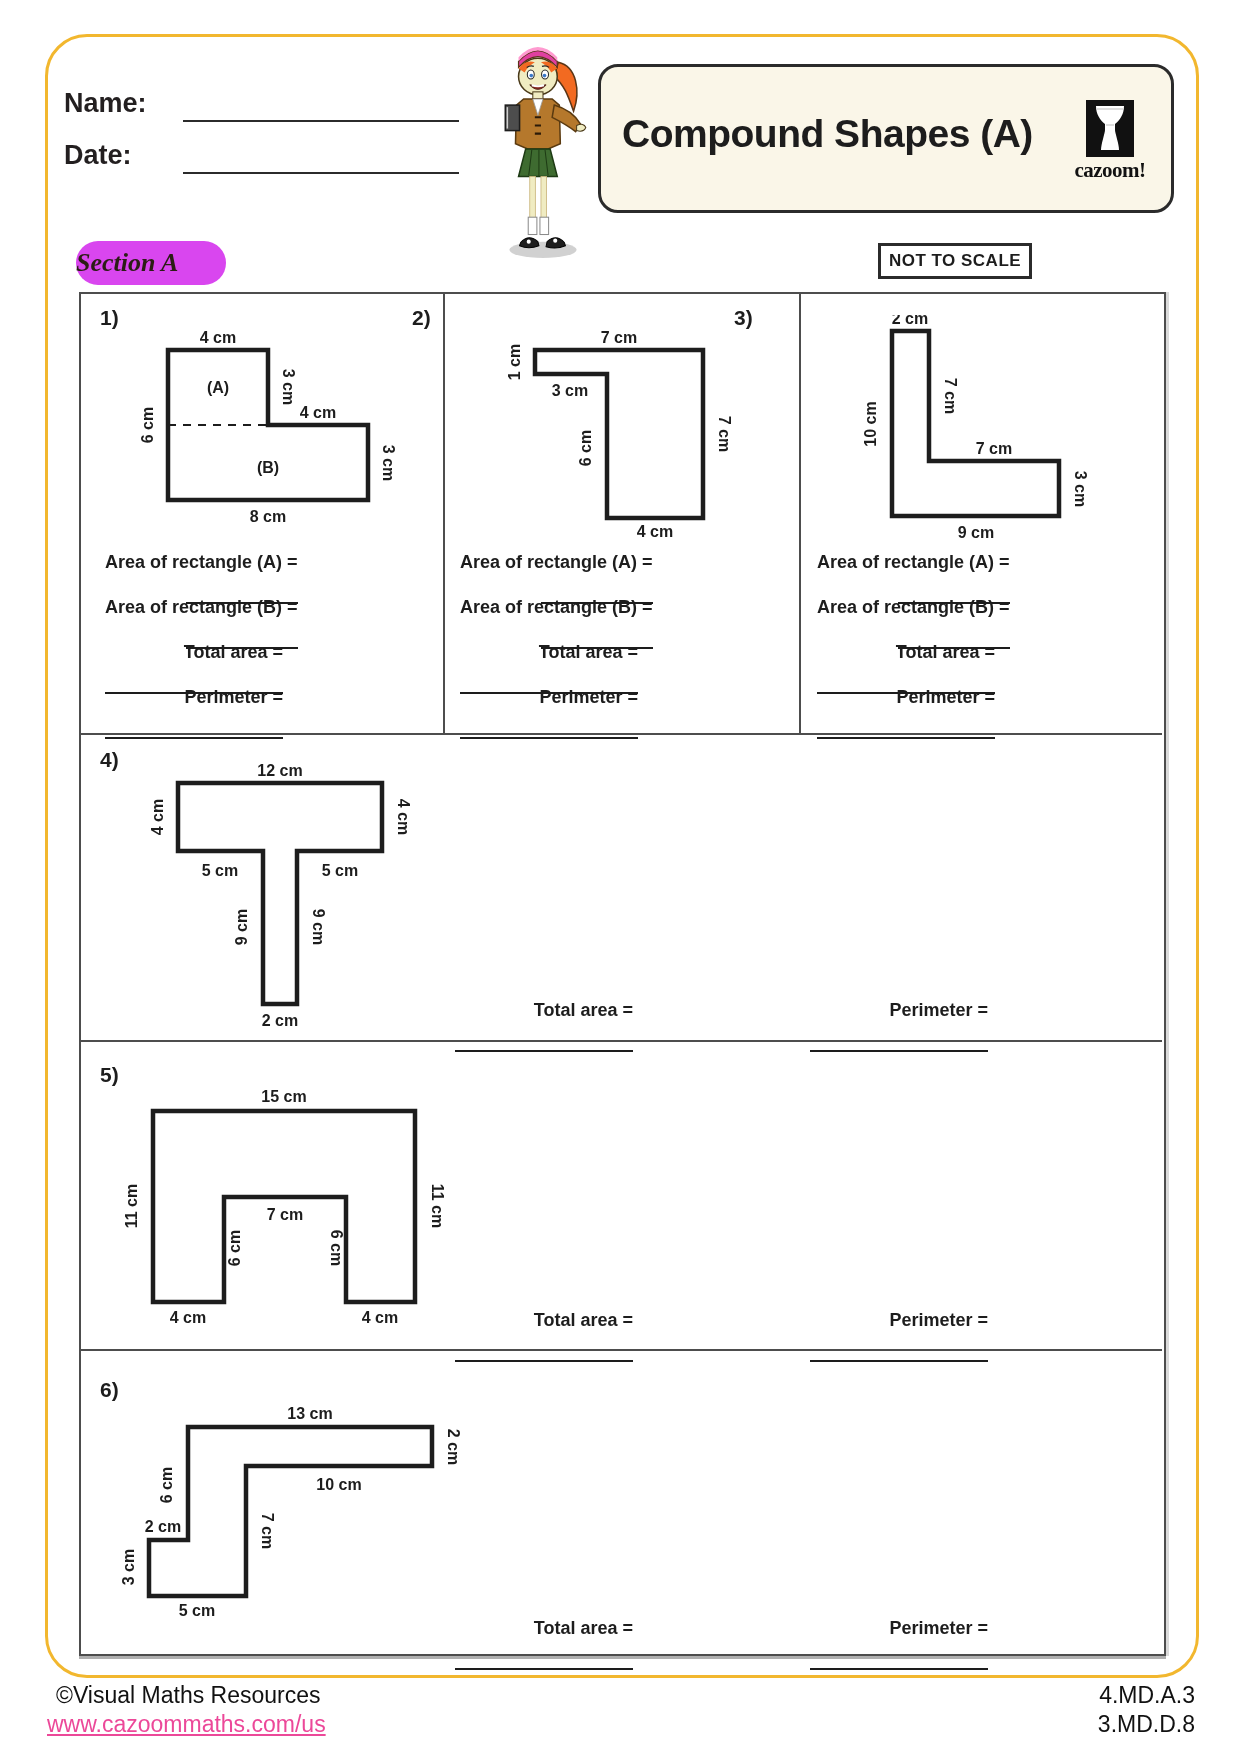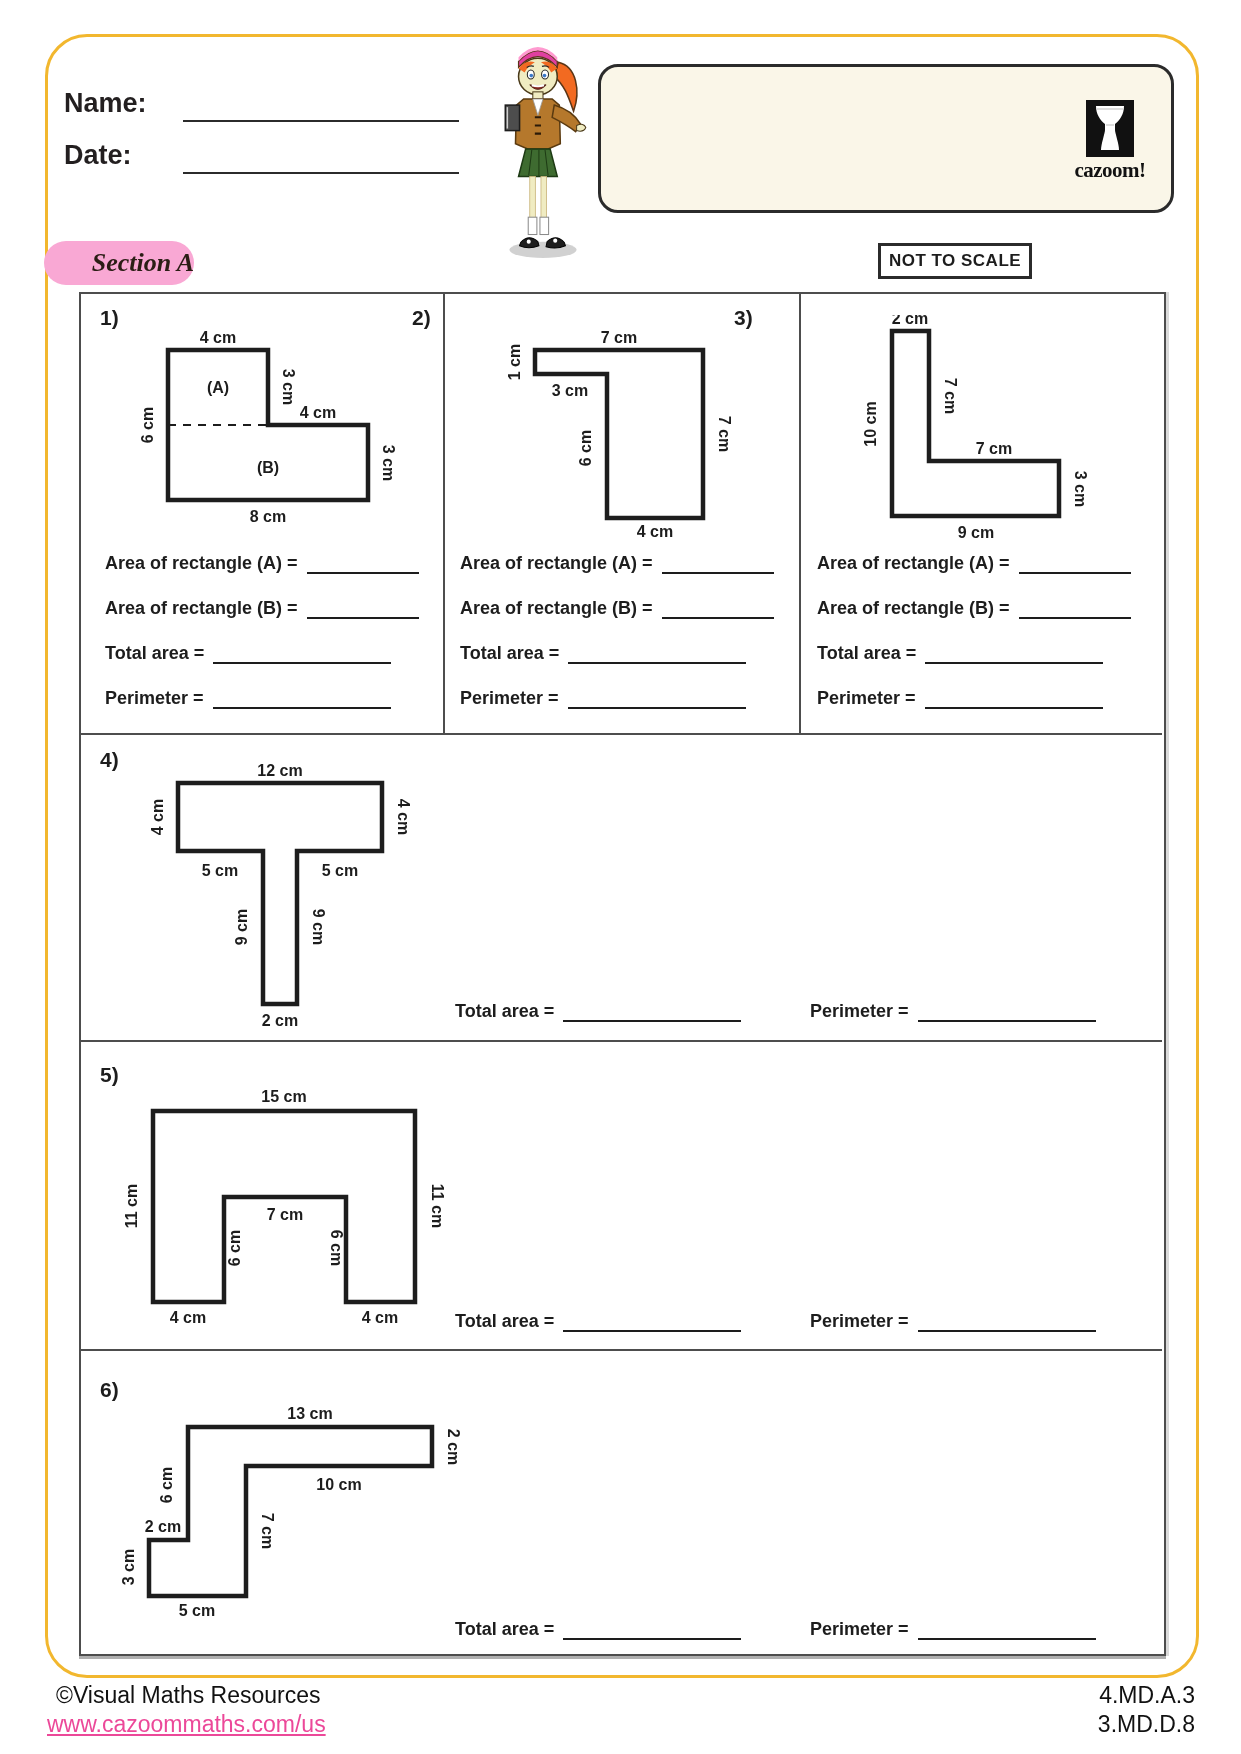--- a/index.html
+++ b/index.html
@@ -14,38 +14,38 @@
   .write-line{border-bottom:2px solid #2b2b2b;height:0;}
   .title-box{left:598px;top:64px;width:570px;height:143px;background:#faf6e8;
              border:3px solid #2b2b2b;border-radius:20px;}
   .title-text{left:622px;top:112px;width:430px;font-size:39px;font-weight:bold;
               color:#1d1d1d;letter-spacing:-0.5px;}
   .logo-wrap{left:1068px;top:100px;width:84px;text-align:center;}
   .logo-square{display:block;margin:0 auto;}
   .logo-text{font-family:"Liberation Serif",serif;font-weight:bold;font-size:21px;
              color:#121212;margin-top:1px;letter-spacing:-0.5px;}
   
-  .section-pill{left:44px;top:241px;width:150px;height:44px;background:#f9a8d4;
-                border-radius:22px;display:flex;align-items:center;justify-content:flex-end;}
+  .section-pill{left:76px;top:241px;width:150px;height:44px;background:#d946ef;
+                border-radius:22px;display:flex;align-items:center;justify-content:flex-start;}
   .section-pill span{font-family:"Liberation Serif",serif;font-style:italic;font-weight:bold;
                      font-size:26px;color:#2b1d15;}
   .instruction{left:252px;top:249px;font-family:"Liberation Serif",serif;font-style:italic;
                font-weight:600;font-size:25px;color:#1a1a1a;}
   .nts-box{left:878px;top:243px;width:148px;height:30px;border:3px solid #2b2b2b;
            display:flex;align-items:center;justify-content:center;}
   .nts-box span{font-size:17px;font-weight:bold;letter-spacing:0.5px;}
   
   .problems-box{left:79px;top:292px;width:1083px;height:1360px;border:2px solid #4d4d4d;
                 box-shadow:0 3px 0 rgba(110,110,110,.55),3px 0 0 rgba(150,150,150,.35);}
   .vline{width:0;border-left:2px solid #4d4d4d;}
   .hline{height:0;border-top:2px solid #4d4d4d;}
   .prob-num{font-size:21px;font-weight:bold;}
   
   .answer-row{position:absolute;display:flex;align-items:flex-end;gap:9px;
-              font-size:18px;font-weight:bold;color:#1d1d1d;white-space:nowrap;}
+              font-size:18px;font-weight:bold;color:#1d1d1d;white-space:nowrap;flex-direction:column;}
   .blank{display:inline-block;border-bottom:2px solid #1d1d1d;height:20px;}
   .w-sm{width:112px;} .w-lg{width:178px;}
   
   svg text{font-family:"Liberation Sans",sans-serif;font-weight:bold;font-size:16px;fill:#1d1d1d;}
   svg .outline{fill:none;stroke:#1d1d1d;stroke-width:4.5;stroke-linejoin:miter;}
   
   .footer-text{font-size:23px;color:#111;}
   .footer-link{font-size:23px;color:#ec4899;}
   .footer-right{text-align:right;width:140px;}
 </style>
@@ -90,20 +90,21 @@
     <rect x="53" y="128" width="5.5" height="42" fill="#f0ecc2" stroke="#c9b47a" stroke-width="0.8"></rect>
     <rect x="40.5" y="168" width="8.5" height="17" fill="#fff" stroke="#8a8a8a" stroke-width="1"></rect>
     <rect x="52" y="168" width="8.5" height="17" fill="#fff" stroke="#8a8a8a" stroke-width="1"></rect>
     <path d="M33,193 q8,-9 17,-1 l1,4 q-10,4 -19,0 Z" fill="#1d1d1d" stroke="#000" stroke-width="1"></path>
     <path d="M59,192 q9,-8 17,1 l1,3 q-9,4 -19,1 Z" fill="#1d1d1d" stroke="#000" stroke-width="1"></path>
     <circle cx="41" cy="192" r="2" fill="#fff"></circle>
     <circle cx="67" cy="191" r="2" fill="#fff"></circle>
   </svg>
 
   <div class="abs title-box"></div>
+  <div class="abs title-text">Compound Shapes (A)</div>
   <div class="abs logo-wrap">
     <svg class="logo-square" width="48" height="57" viewBox="0 0 48 57">
       <rect x="0" y="0" width="48" height="57" fill="#111"></rect>
       <path d="M10 6 H38 C38 14 34 20 29 24 L29 30 C29 33 33 44 33 50 H15 C15 44 19 33 19 30 L19 24 C14 20 10 14 10 6 Z" fill="#fff"></path>
       <path d="M11 9 H37 M20 25 h8" stroke="#bbb" stroke-width="1.2" fill="none"></path>
     </svg>
     <div class="logo-text">cazoom!</div>
   </div>
 
   <div class="abs section-pill">

